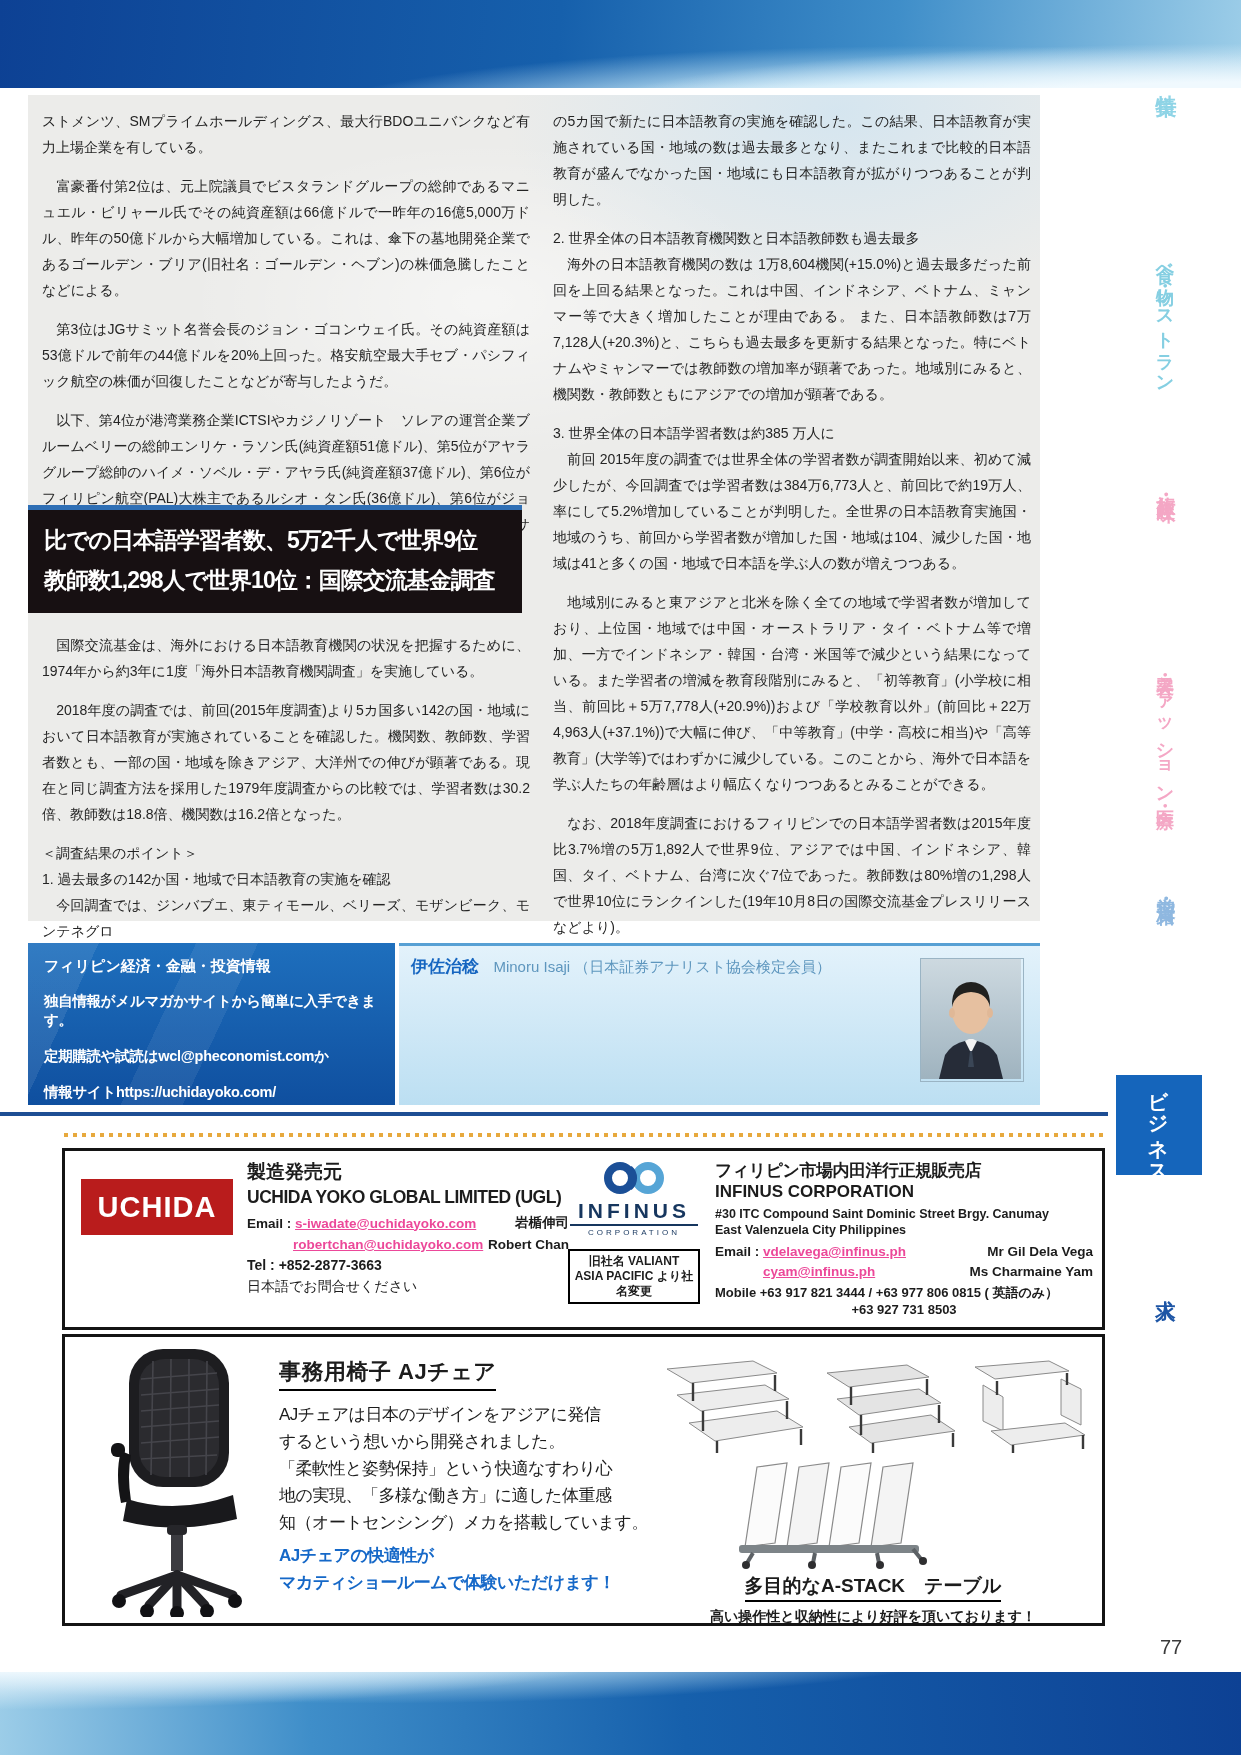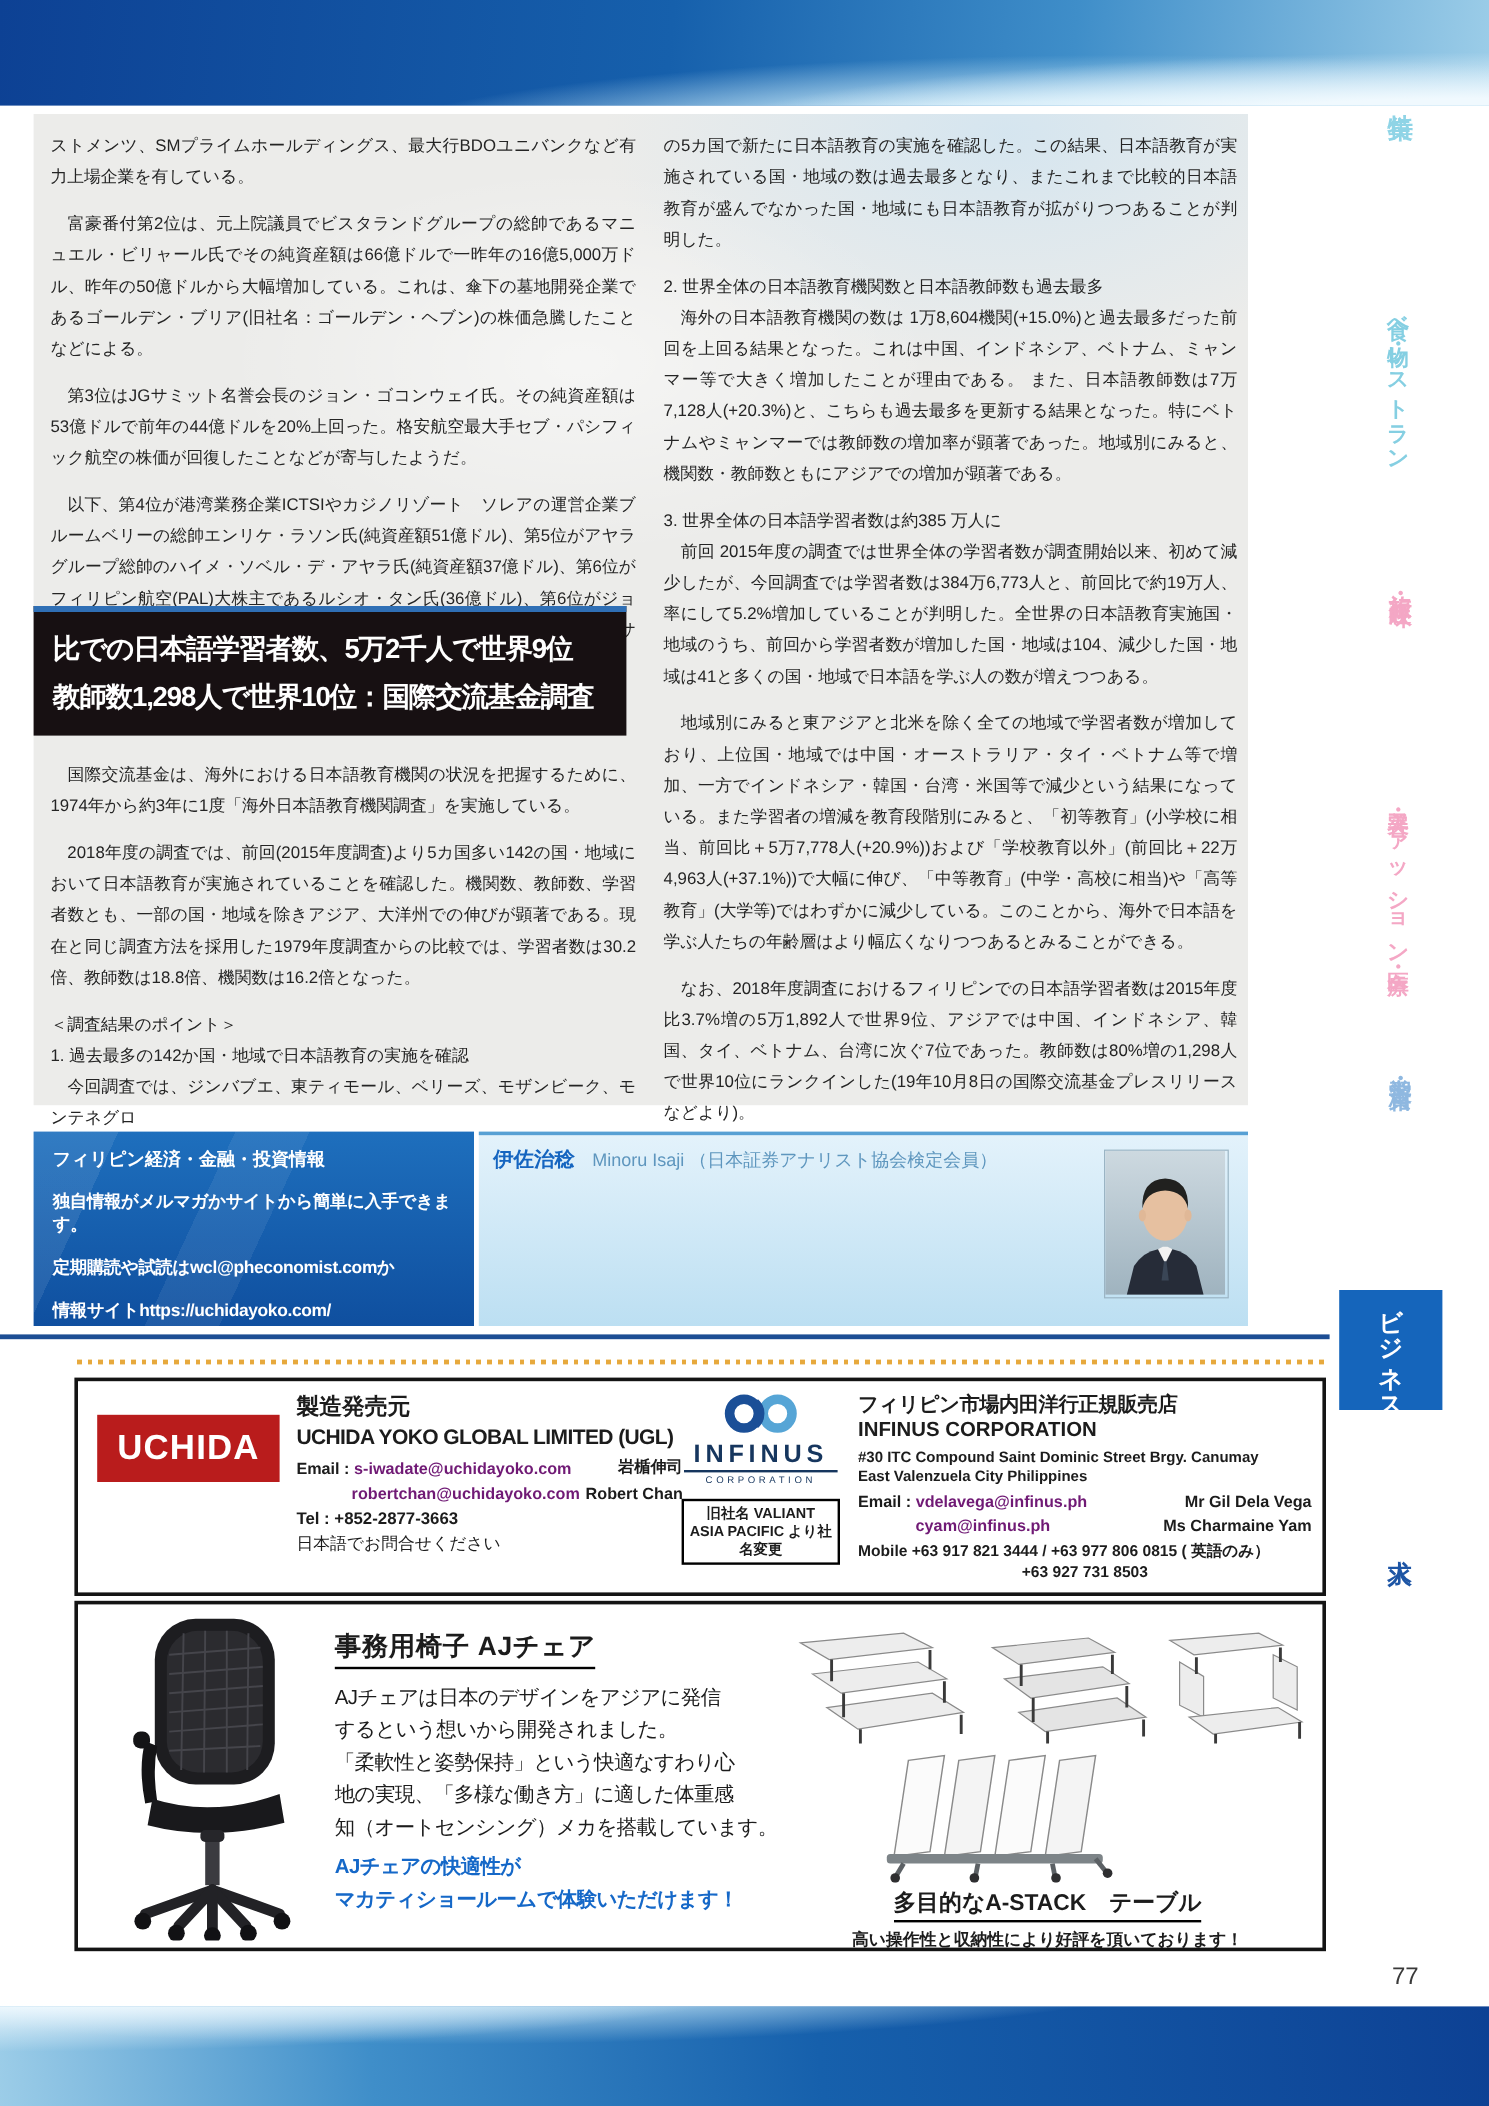--- a/index.html
+++ b/index.html
@@ -58,21 +58,21 @@
   .adbox1{left:62px;top:1148px;width:1043px;height:182px;}
   .adbox2{left:62px;top:1334px;width:1043px;height:292px;}
 
   .uchida-logo{position:absolute;left:16px;top:28px;width:152px;height:56px;background:#b91c1c;
      color:#fff;font-weight:bold;font-size:29px;letter-spacing:1px;display:flex;align-items:center;justify-content:center;}
   .maker{position:absolute;left:182px;top:8px;width:322px;}
   .maker .h1{font-size:19px;font-weight:bold;margin-bottom:2px;}
   .maker .h2{font-size:17.5px;font-weight:bold;letter-spacing:-0.5px;margin-bottom:6px;}
   .contact-row{display:flex;align-items:center;font-size:13.5px;font-weight:bold;margin-bottom:5px;}
   .contact-row .name{margin-left:auto;}
-  .link{color:#701a75;}
+  .link{color:#ec4899;text-decoration:underline;}
   .tel-line{font-size:14px;font-weight:bold;margin-bottom:5px;}
   .tel-note{font-size:14px;}
 
   .infinus-logo{position:absolute;left:505px;top:10px;width:128px;text-align:center;}
   .infinus-word{font-size:21px;font-weight:bold;letter-spacing:4px;color:#16365e;
      border-bottom:2px solid #16365e;padding-bottom:1px;}
   .infinus-sub{font-size:8px;letter-spacing:3px;color:#16365e;margin-top:2px;}
   .rename-box{position:absolute;left:503px;top:98px;width:132px;border:2px solid #000;
      font-size:12px;font-weight:bold;text-align:center;line-height:15px;padding:3px 2px;box-sizing:border-box;}
 

